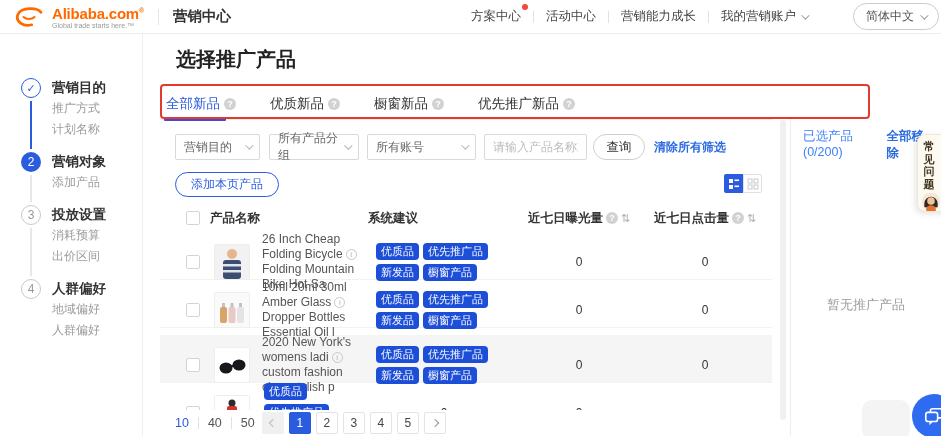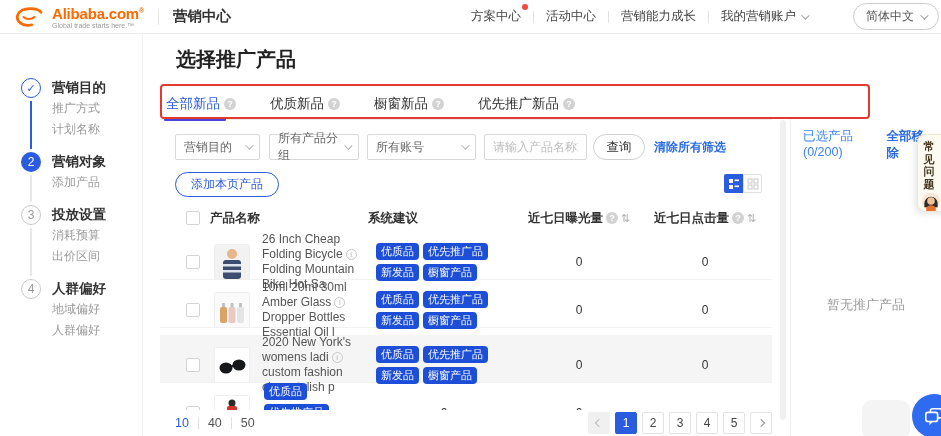--- a/index.html
+++ b/index.html
@@ -93,21 +93,21 @@
     overflow:hidden; margin-left:4px; }
   .pname { font-size:12px; color:#555; line-height:15px; padding-left:6px; }
   .iicon { display:inline-block; width:11px; height:11px; border-radius:50%; border:1px solid #c8c8c8;
     color:#b5b5b5; font-size:8px; line-height:10px; text-align:center; vertical-align:1px; margin-left:3px; }
   .tags { display:flex; flex-wrap:wrap; gap:4px; padding-left:8px; align-content:center; }
   .tag { background:#1d4ed8; color:#fff; font-size:11px; line-height:13px; padding:2px 5px; border-radius:4px; }
   .val { font-size:12px; color:#333; text-align:center; }
 
   
   .pager { position:absolute; top:376px; left:0; right:0; height:26px; background:#fff;
-    display:flex; align-items:center; justify-content:space-between; padding-left:15px; z-index:2;gap:7px; }
+    display:flex; align-items:center; padding-left:15px; z-index:2;gap:7px; }
   .sizes { display:flex; align-items:center; font-size:12.5px; color:#555; }
   .size { cursor:pointer; }
   .size.on { color:#2b5ce0; }
   .sizes .sep { width:1px; height:12px; background:#e0e0e0; margin:0 9px; }
   .pages { display:flex; gap:5px; }
   .pg { width:22px; height:22px; border-radius:2px; display:flex; align-items:center; justify-content:center;
     font-size:12px; color:#444; border:1px solid #e3e3e3; background:#fff; cursor:pointer; }
   .pg.on { background:#2b5ce0; border-color:#2b5ce0; color:#fff; }
   .pg.prev { background:#f0f0f0; border-color:#f0f0f0; }
   .pg .caret { margin:0; }

